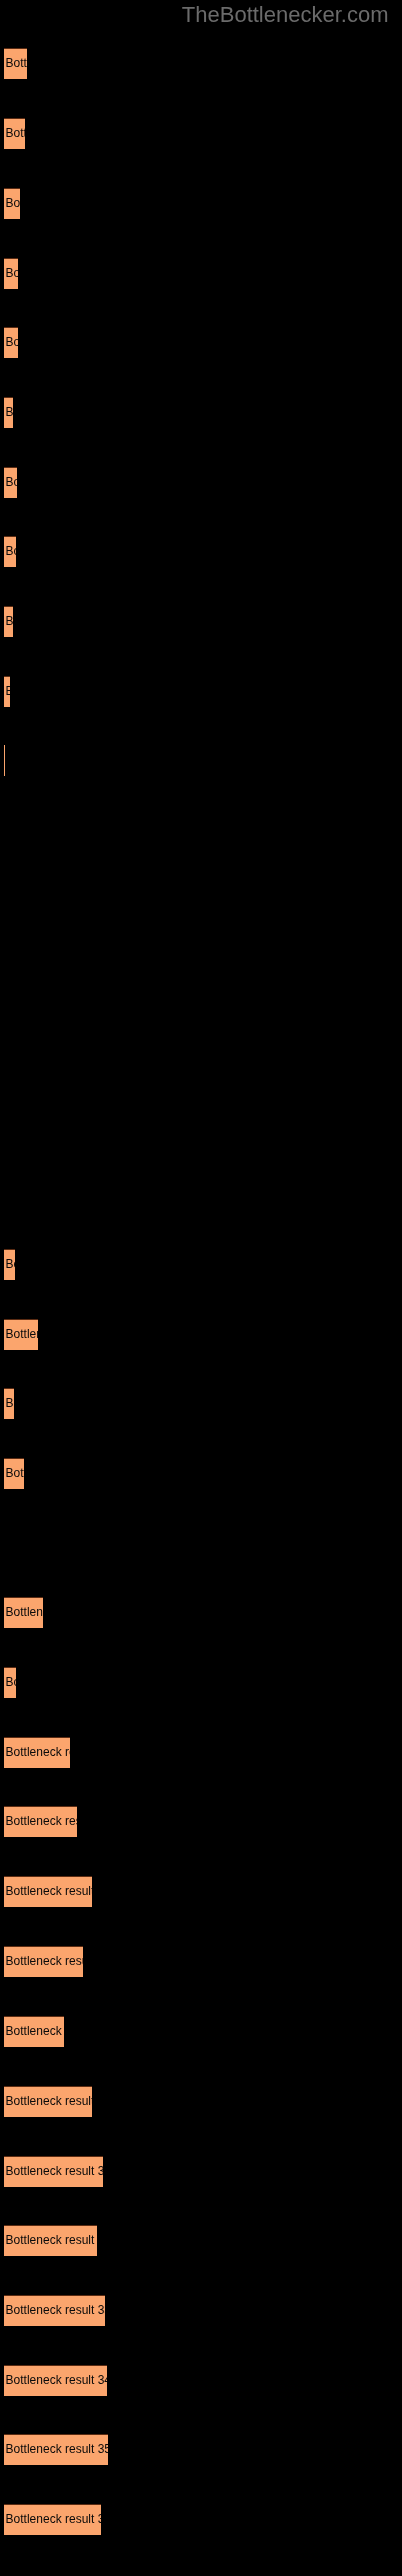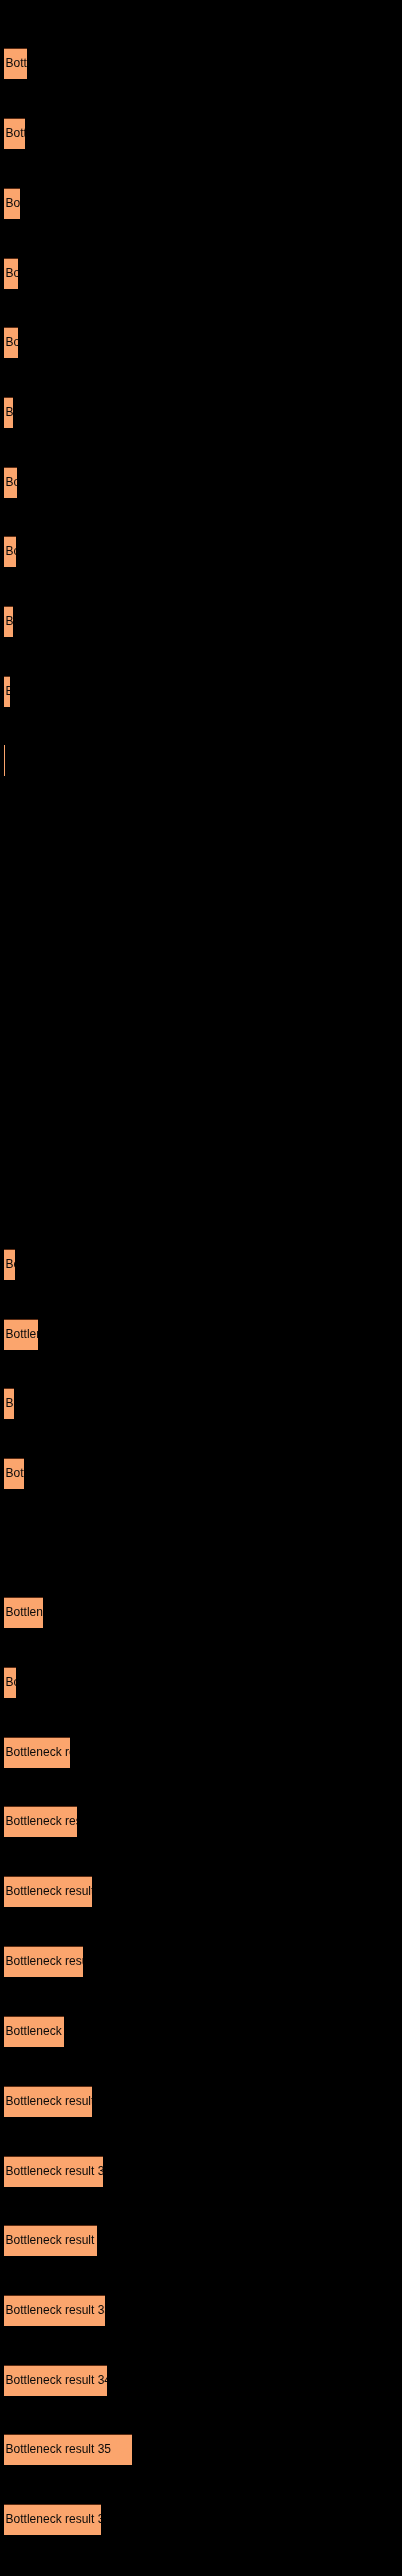--- a/index.html
+++ b/index.html
@@ -62,20 +62,21 @@
     white-space:nowrap;
     font-family:"Liberation Sans", sans-serif;
     pointer-events:none;
   }
 </style>
 </head>
 <body>
 
 <div id="root">
 
+  <div id="watermark">TheBottlenecker.com</div>
 
   <div id="plot">
       <div class="row" style="top: 48px;">
         <div class="bar" title="Bottleneck result 1" style="width: 22.5px;">
           <span class="bar-label">Bottleneck result 1</span>
         </div>
       </div>
       <div class="row" style="top: 118px;">
         <div class="bar" title="Bottleneck result 2" style="width: 21px;">
           <span class="bar-label">Bottleneck result 2</span>
@@ -219,21 +220,21 @@
         <div class="bar" title="Bottleneck result 33" style="width: 101px;">
           <span class="bar-label">Bottleneck result 33</span>
         </div>
       </div>
       <div class="row" style="top: 2365px;">
         <div class="bar" title="Bottleneck result 34" style="width: 103px;">
           <span class="bar-label">Bottleneck result 34</span>
         </div>
       </div>
       <div class="row" style="top: 2434px;">
-        <div class="bar" title="Bottleneck result 35" style="width: 128px;">
+        <div class="bar" title="Bottleneck result 35" style="width: 104px;">
           <span class="bar-label">Bottleneck result 35</span>
         </div>
       </div>
       <div class="row" style="top: 2504px;">
         <div class="bar" title="Bottleneck result 36" style="width: 97px;">
           <span class="bar-label">Bottleneck result 36</span>
         </div>
       </div>
     </div>
 

